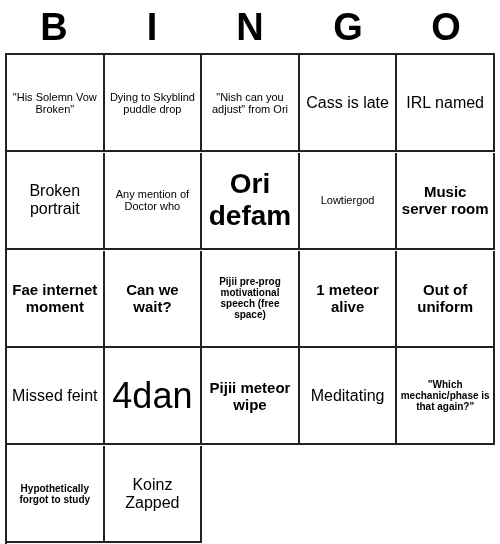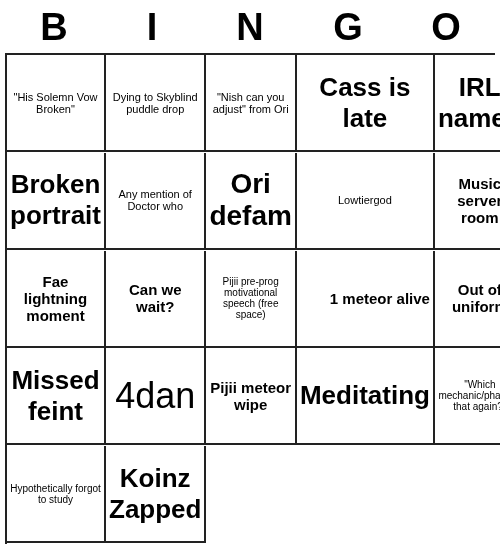--- a/index.html
+++ b/index.html
@@ -42,35 +42,35 @@
       border-bottom: 2px solid #222;
       display: flex;
       align-items: center;
       justify-content: center;
       text-align: center;
       padding: 4px 3px;
       height: 97px;
       font-family: Arial, sans-serif;
     }
     .cell.large-text {
-      font-size: 26px;
-      font-weight: bold;
+      font-size: 16px;
+      font-weight: normal;
     }
     .cell.medium-text {
       font-size: 15px;
       font-weight: bold;
       justify-content: flex-end;
     }
     .cell.small-text {
       font-size: 11px;
       font-weight: normal;
     }
     .cell.tiny-text {
       font-size: 10px;
-      font-weight: normal;
+      font-weight: bold;
     }
     .cell.free-space {
       font-size: 10px;
     }
   </style>
 </head>
 <body>
 
 <div class="bingo-title">
   <span>B</span>
@@ -108,21 +108,21 @@
       <span>Ori defam</span>
     </div>
   <div class="cell small-text">
       <span>Lowtiergod</span>
     </div>
   <div class="cell medium-text">
       <span>Music server room</span>
     </div>
 
   <div class="cell medium-text">
-      <span>Fae lightning moment</span>
+      <span>Fae internet moment</span>
     </div>
   <div class="cell medium-text">
       <span>Can we wait?</span>
     </div>
   <div class="cell tiny-text free-space">
       <span>Pijii pre-prog motivational speech (free space)</span>
     </div>
   <div class="cell medium-text">
       <span>1 meteor alive</span>
     </div>

